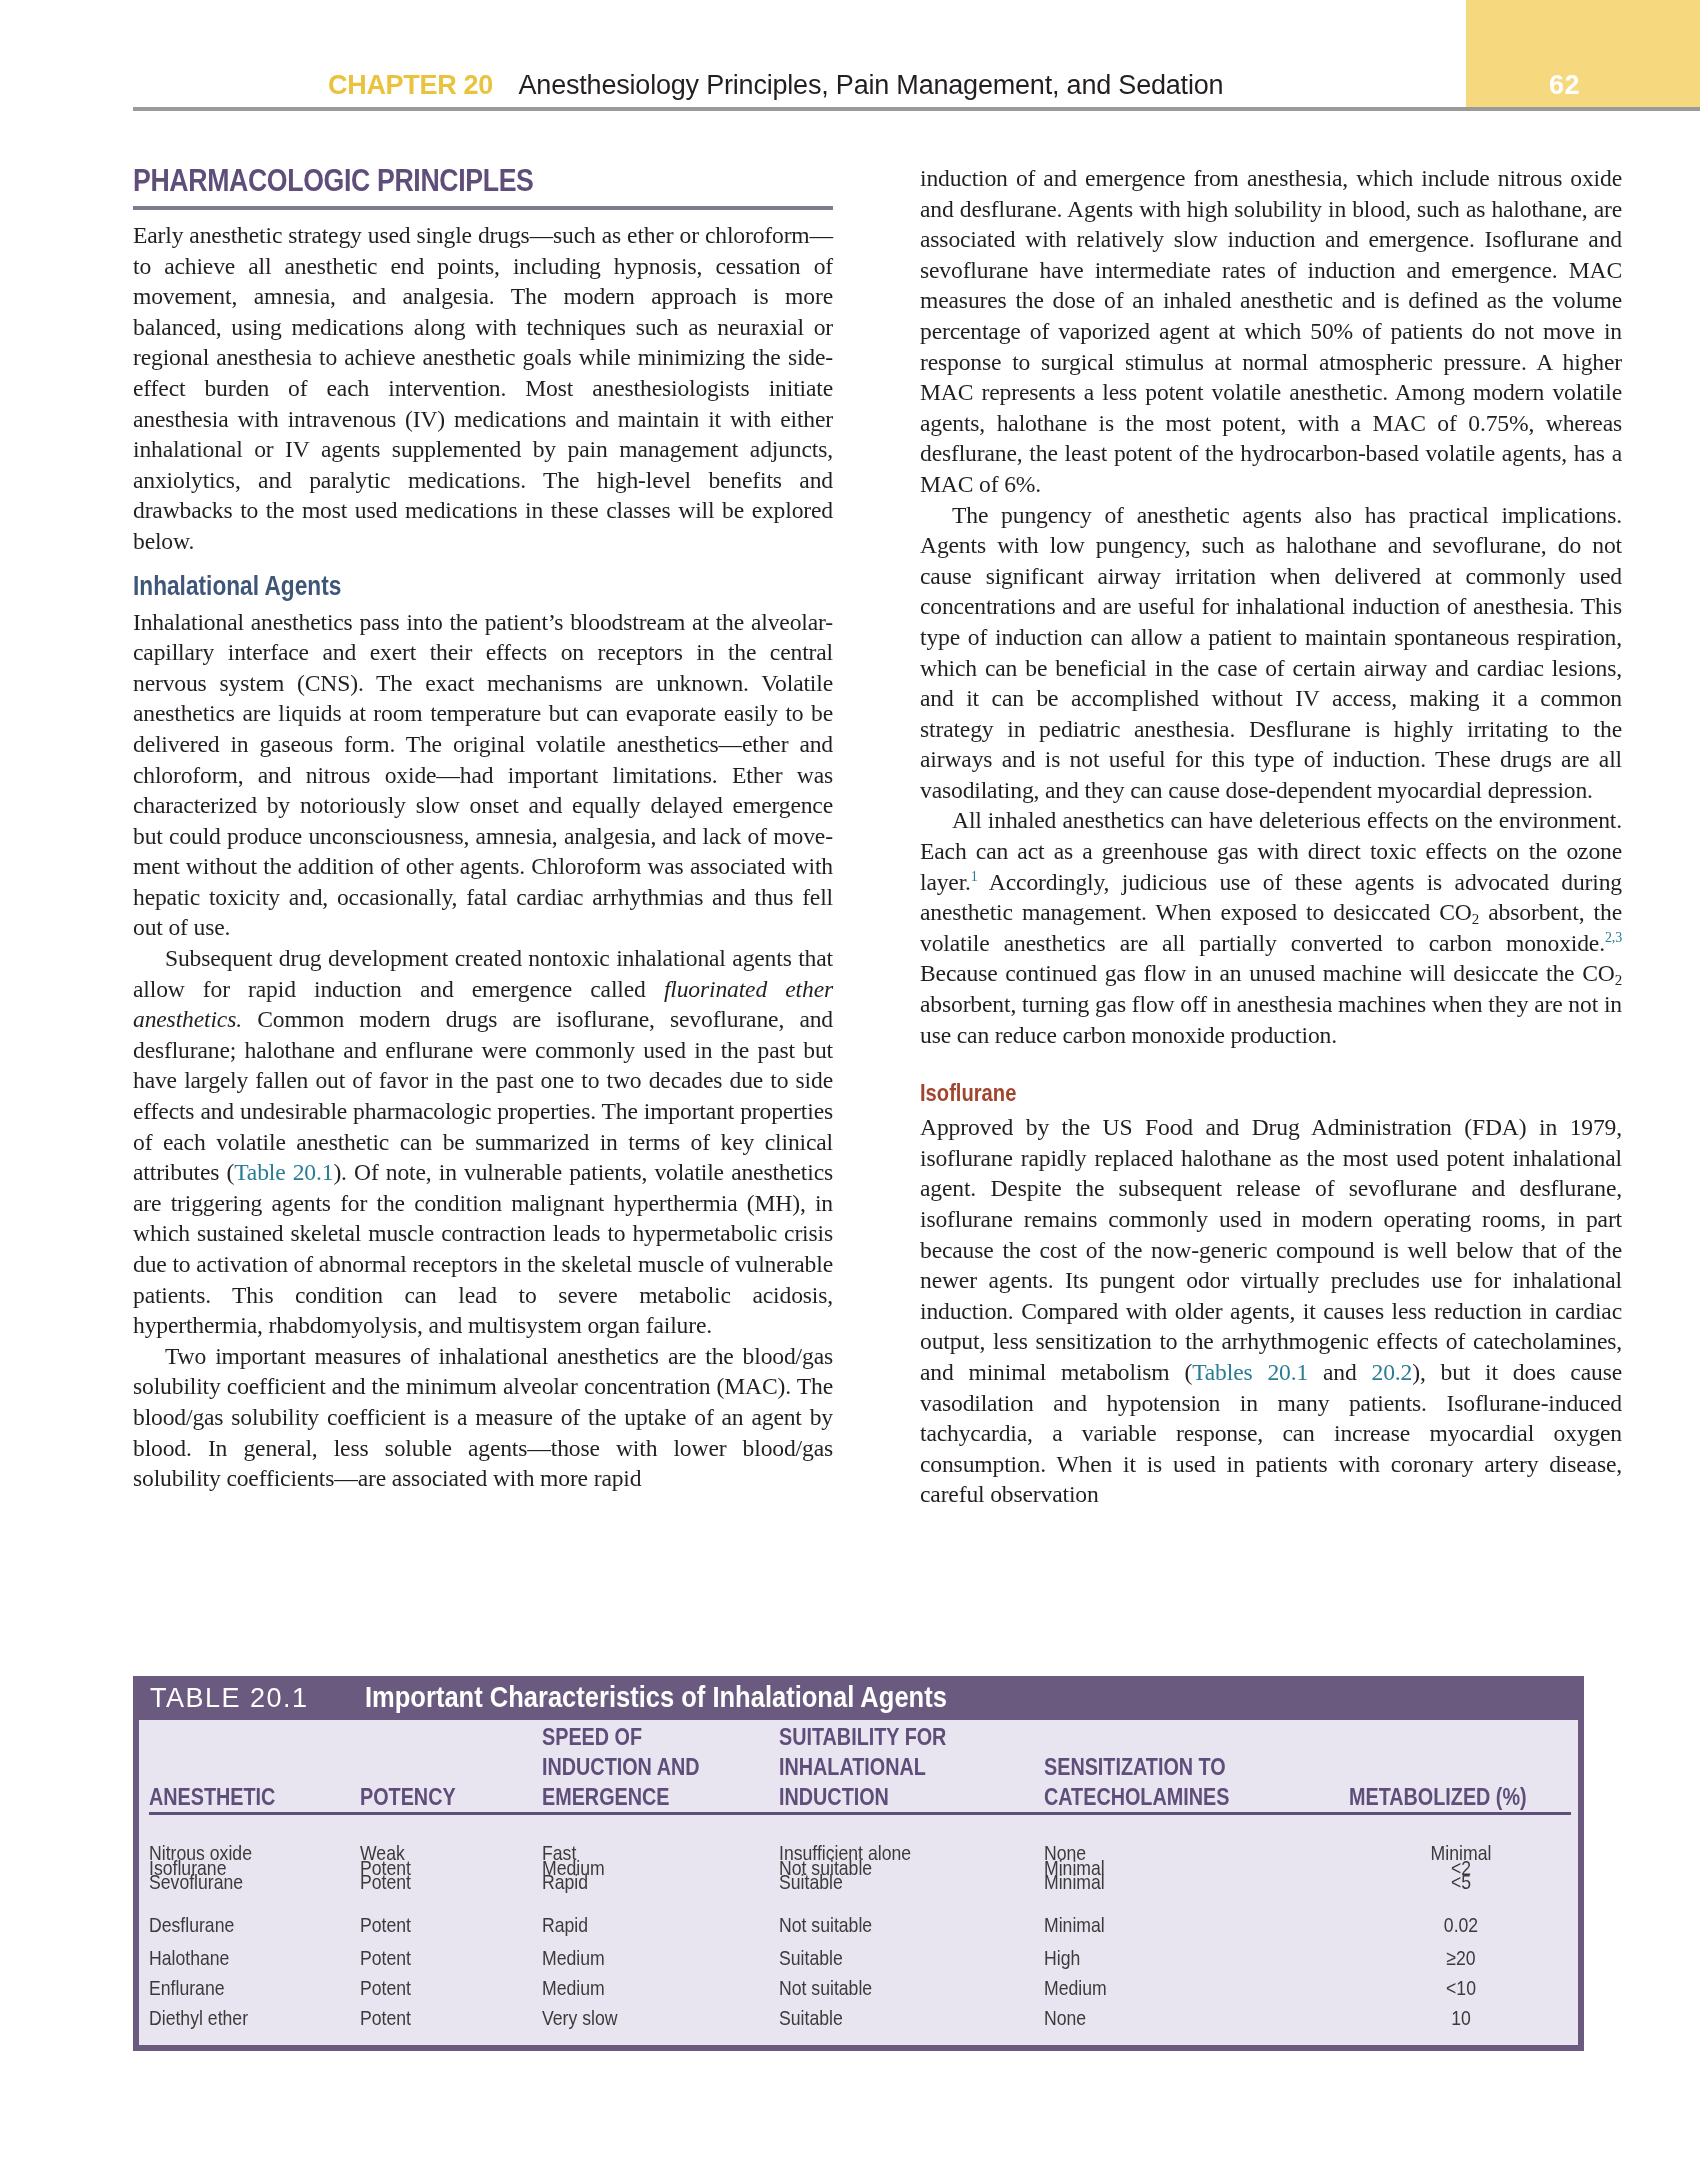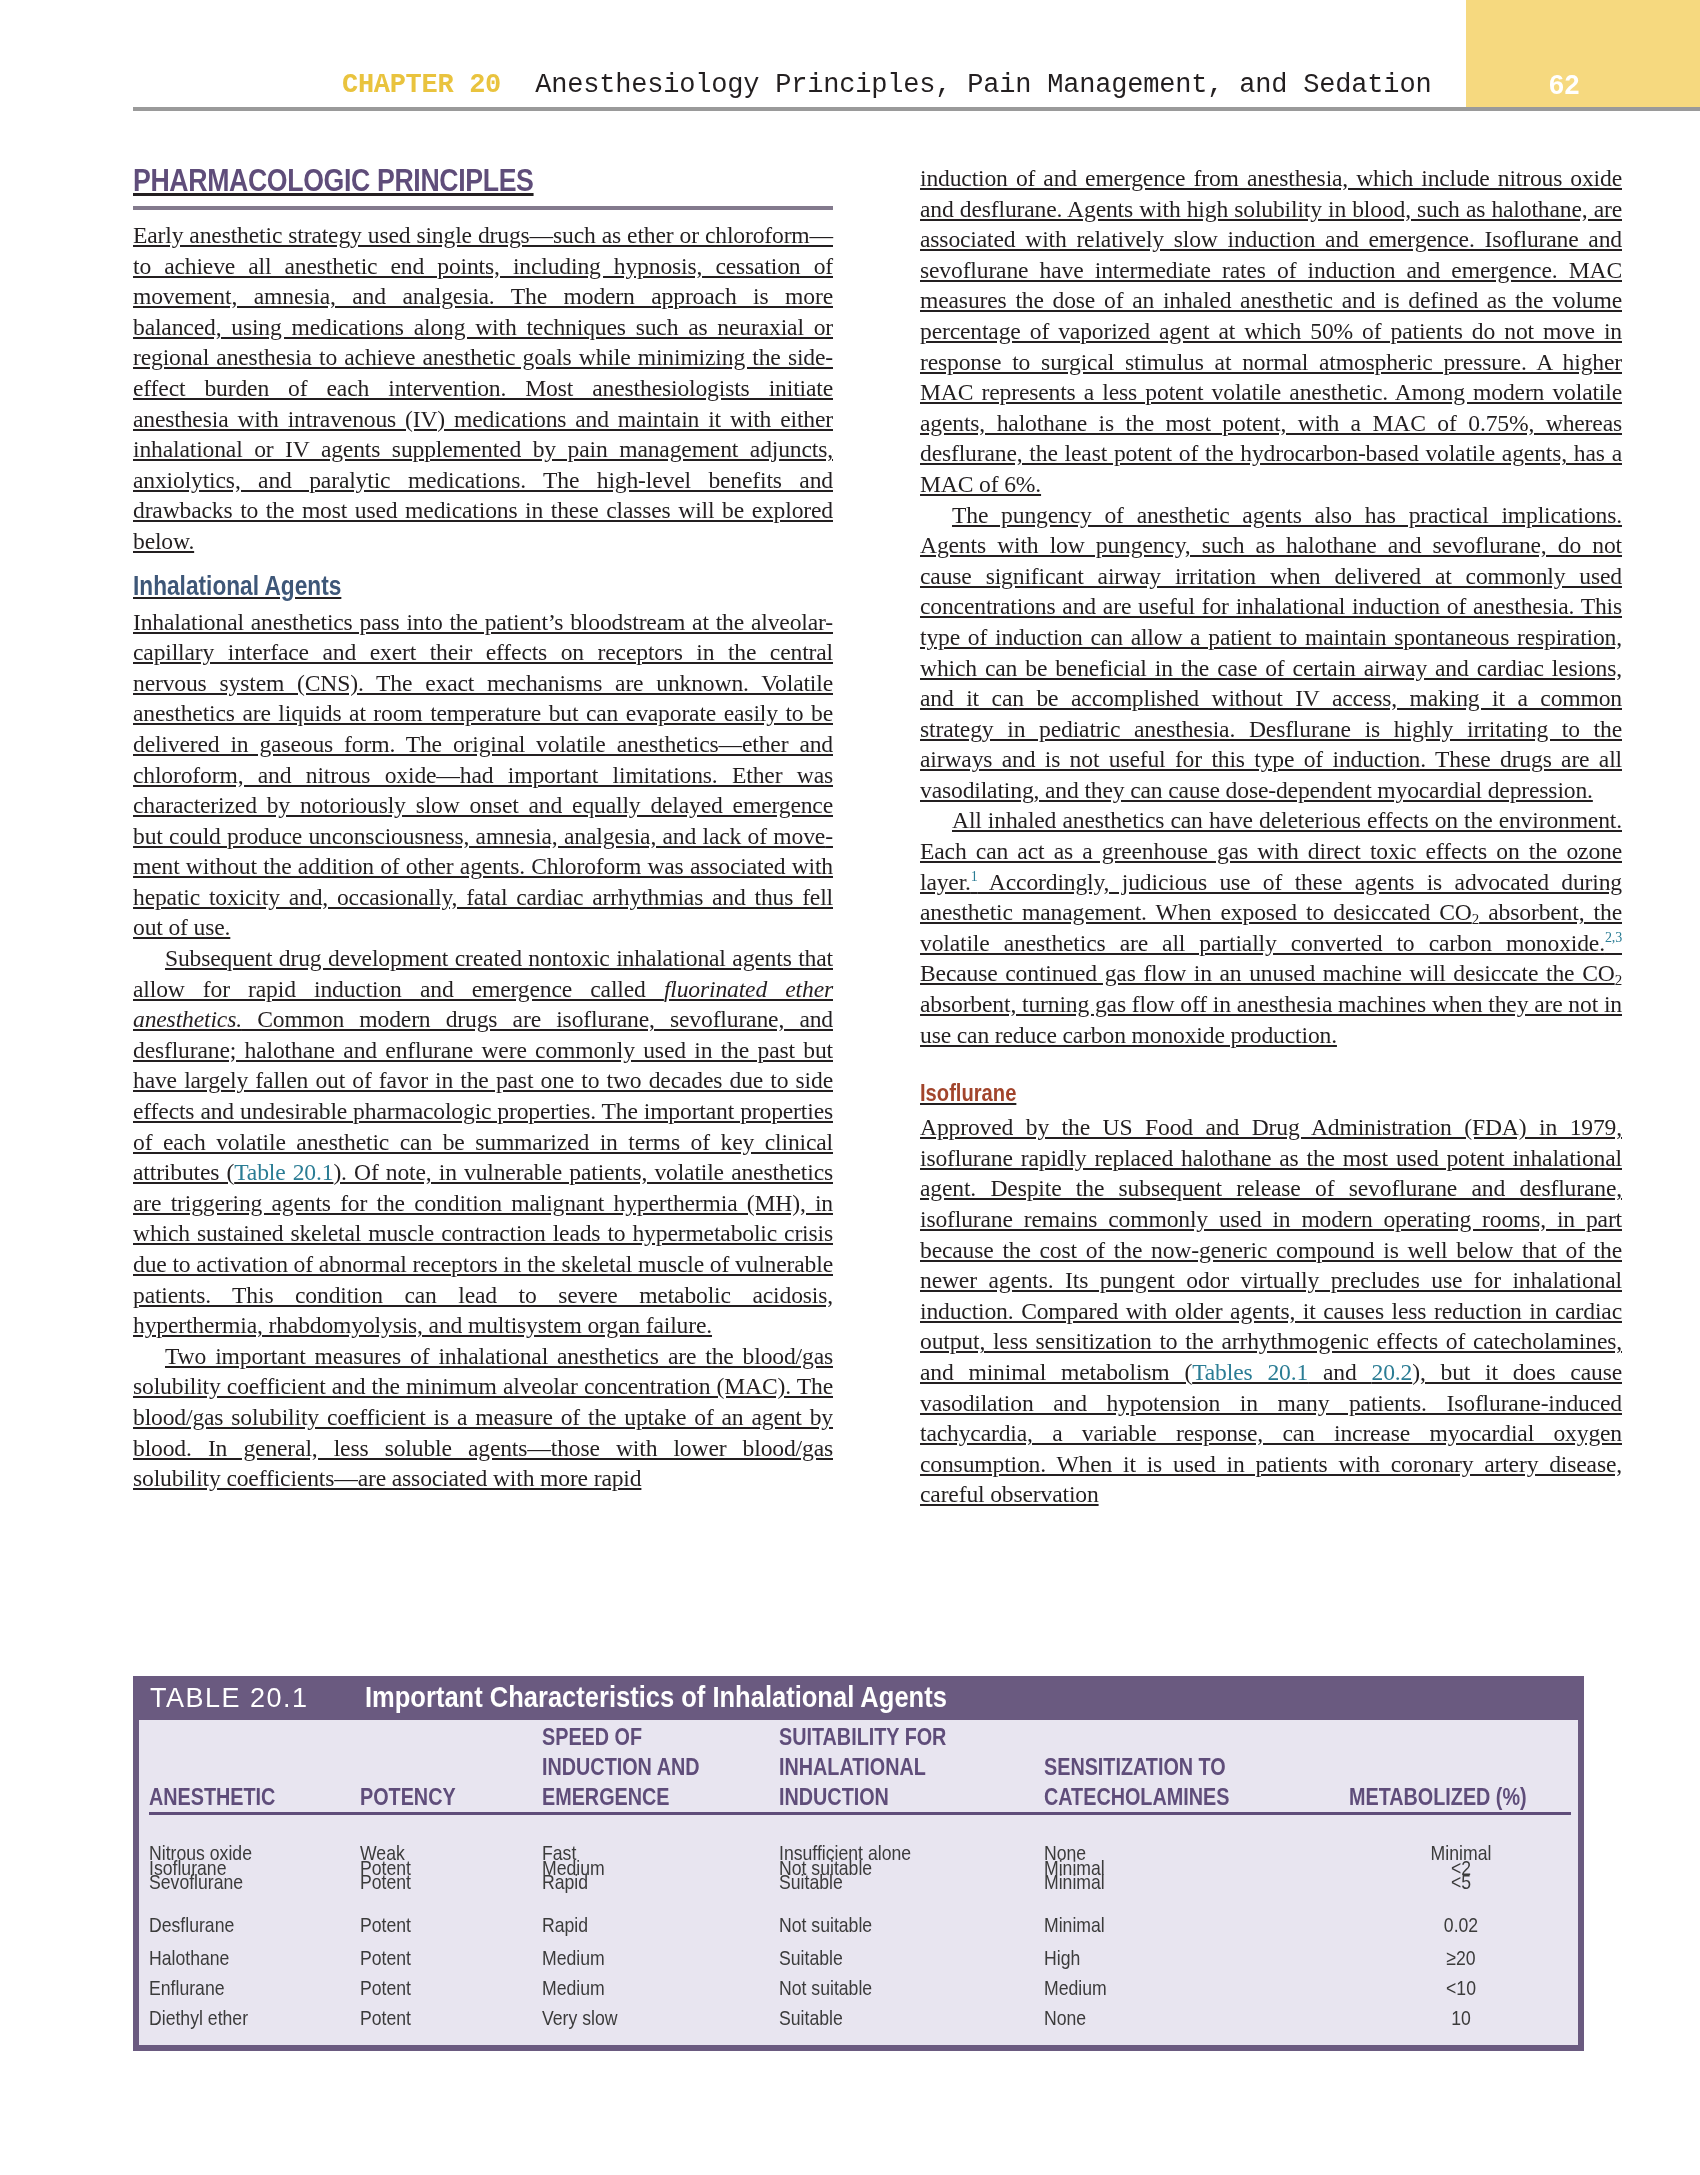--- a/index.html
+++ b/index.html
@@ -2,27 +2,27 @@
 <html><head>
 <meta charset="utf-8">
 <style>
   * { box-sizing: border-box; margin: 0; padding: 0; }
   html, body { width: 1700px; height: 2175px; background: #ffffff; overflow: hidden; }
   body { position: relative; font-family: "Liberation Serif", "DejaVu Serif", serif; color: #231f20; }
 
   
   .page-num-box { position: absolute; left: 1466px; top: 0; width: 234px; height: 108px; background: #f6d97f; }
   .page-num { position: absolute; left: 1549px; top: 70px; font-family: "Liberation Sans", sans-serif; font-weight: bold; font-size: 27px; color: #ffffff; letter-spacing: 0.5px; }
-  .running-head { position: absolute; left: 342px; top: 70px; font-family: Liberation Mono, monospace; font-size: 27px; white-space: nowrap; }
+  .running-head { position: absolute; left: 328px; top: 70px; font-family: Liberation Sans, sans-serif; font-size: 27px; white-space: nowrap; }
   .chapter-label { color: #e9c33e; font-weight: bold; margin-right: 18px; letter-spacing: -0.3px; }
   .chapter-title { color: #231f20; letter-spacing: -0.2px; }
   .header-rule { position: absolute; left: 133px; top: 107px; width: 1567px; height: 4px; background: #9a9a9a; }
 
   
-  .col { position: absolute; top: 162px; width: 700px; text-decoration: underline; }
+  .col { position: absolute; top: 162px; width: 700px; }
   .col-left { left: 133px; }
   .col-right { left: 882px; top: 163px; width: 702px; margin-left: 38px; }
 
   p.body { font-size: 23.6px; line-height: 30.6px; text-align: justify; hyphens: manual; letter-spacing: -0.15px; }
   p.body.indent { text-indent: 32px; }
   .link { color: #2a7c94; }
   sup.ref { color: #2a7c94; font-size: 14px; vertical-align: 9px; line-height: 0; }
   sub.chem { font-size: 15px; vertical-align: -4px; line-height: 0; }
   em.it { font-style: italic; }
 

